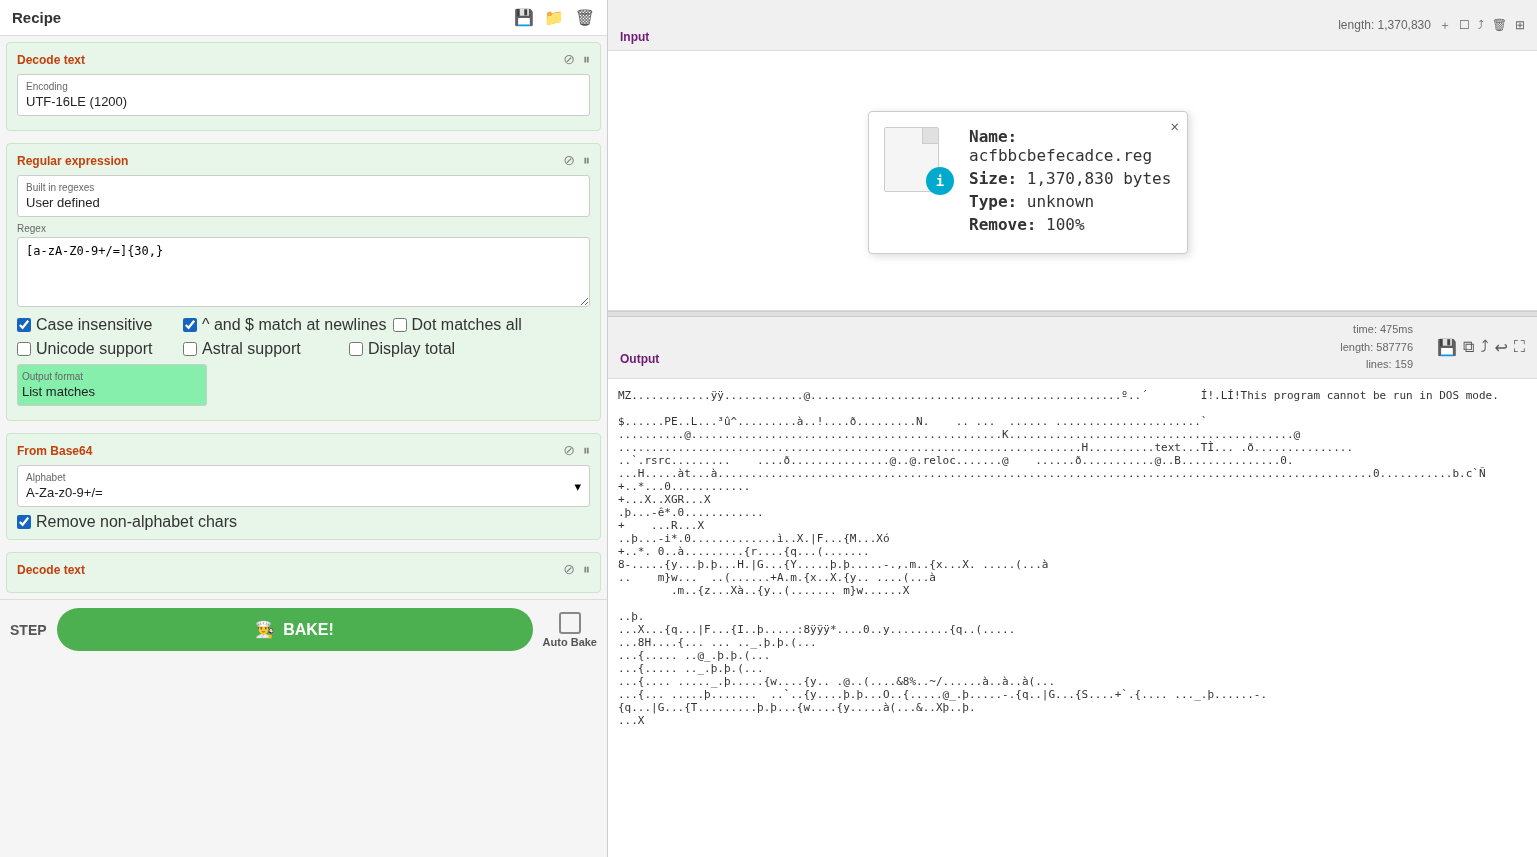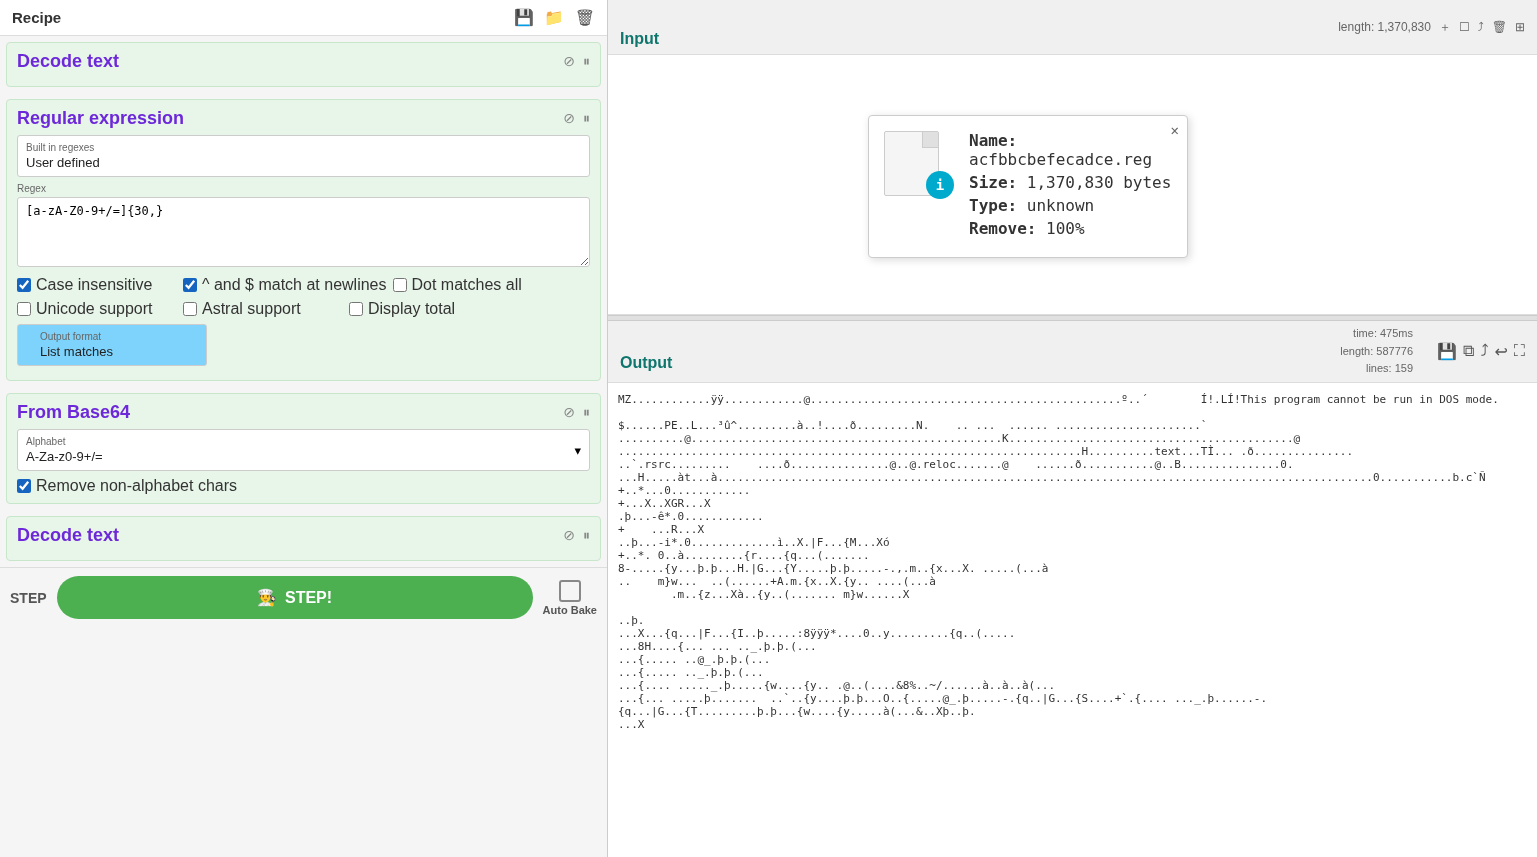--- a/index.html
+++ b/index.html
@@ -10,53 +10,53 @@
     
     .left-panel { width: 608px; background: #f5f5f5; display: flex; flex-direction: column; border-right: 1px solid #ccc; overflow-y: auto; }
     
     .recipe-header { display: flex; align-items: center; justify-content: space-between; padding: 8px 12px; background: #fff; border-bottom: 1px solid #ddd; }
     .recipe-title { font-size: 15px; font-weight: bold; color: #333; }
     .recipe-icons { display: flex; gap: 10px; }
     .recipe-icons span { cursor: pointer; color: #555; font-size: 16px; }
     
     .section { background: #e8f5e9; border: 1px solid #c8e6c9; margin: 6px; border-radius: 4px; padding: 8px 10px; }
     .section-header { display: flex; align-items: center; justify-content: space-between; margin-bottom: 6px; }
-    .section-title { font-weight: bold; color: #6d28d9; font-size: 18px; }
+    .section-title { font-weight: bold; color: #c2410c; font-size: 12px; }
     .section-controls { display: flex; gap: 8px; color: #888; }
     .section-controls span { cursor: pointer; font-size: 14px; }
     
     .field-label { font-size: 10px; color: #666; margin-bottom: 2px; }
     .field-value { font-size: 13px; color: #222; }
     
     .input-field { background: #fff; border: 1px solid #ccc; border-radius: 3px; padding: 6px 8px; width: 100%; margin-bottom: 6px; }
     
     .regex-textarea { background: #fff; border: 1px solid #ccc; border-radius: 3px; padding: 6px 8px; width: 100%; height: 70px; resize: vertical; font-family: monospace; font-size: 12px; }
     
     .checkboxes-row { display: flex; flex-wrap: wrap; gap: 6px; margin: 6px 0; }
     .checkbox-item { display: flex; align-items: center; gap: 5px; min-width: 160px; }
     .checkbox-item input[type=checkbox] { width: 14px; height: 14px; }
     .checkbox-item label { font-size: 16px; color: #333; }
     
-    .output-format-box { background: #7dd3fc; border: 1px solid #ccc; border-radius: 3px; padding: 6px 22px; width: 190px; margin: 6px 0; }
+    .output-format-box { background: #86efac; border: 1px solid #ccc; border-radius: 3px; padding: 6px 4px; width: 190px; margin: 6px 0; }
     .output-format-box .field-label { font-size: 10px; color: #666; }
     .output-format-box .field-value { font-size: 13px; }
     
     .alphabet-select { display: flex; align-items: center; background: #fff; border: 1px solid #ccc; border-radius: 3px; padding: 6px 8px; width: 100%; margin-bottom: 6px; justify-content: space-between; }
     
     .bottom-bar { display: flex; align-items: center; padding: 3px 10px; background: #f5f5f5; border-top: 1px solid #ddd; gap: 10px; height: 60px; }
     .step-btn { color: #555; font-weight: bold; font-size: 14px; cursor: pointer; }
     .bake-btn { flex: 1; background: #4caf50; color: white; border: none; border-radius: 25px; padding: 12px 20px; font-size: 16px; font-weight: bold; cursor: pointer; display: flex; align-items: center; justify-content: center; gap: 8px; }
     .auto-bake-btn { display: flex; flex-direction: column; align-items: center; color: #555; font-size: 11px; cursor: pointer; font-weight: bold; }
     .auto-bake-icon { width: 22px; height: 22px; border: 2px solid #888; border-radius: 3px; margin-bottom: 2px; }
     
     
     .right-panel { flex: 1; display: flex; flex-direction: column; background: #f8f8f8; overflow: hidden; }
     
     .input-header { display: flex; align-items: center; justify-content: space-between; padding: 6px 12px; background: #f0f0f0; border-bottom: 1px solid #ddd; }
-    .panel-title { font-size: 16px; font-weight: bold; color: #0f766e; margin-top: 24px; }
+    .panel-title { font-size: 12px; font-weight: bold; color: #701a75; margin-top: 24px; }
     .input-controls { display: flex; align-items: center; gap: 8px; color: #666; font-size: 12px; }
     .input-controls span { cursor: pointer; }
     .length-info { font-size: 12px; color: #666; }
     
     .input-content { flex: 1; overflow-y: auto; padding: 10px; font-family: monospace; font-size: 11px; color: #333; background: #fff; border-bottom: 1px solid #ddd; position: relative; min-height: 200px; }
     
     .file-info-popup { position: absolute; top: 60px; left: 260px; background: white; border: 1px solid #ccc; border-radius: 4px; padding: 15px; display: flex; align-items: flex-start; gap: 15px; box-shadow: 2px 2px 8px rgba(0,0,0,0.15); z-index: 10; width: 320px; }
     .file-icon { width: 70px; height: 70px; position: relative; flex-shrink: 0; }
     .file-icon-paper { width: 55px; height: 65px; background: #f5f5f5; border: 1px solid #ccc; border-radius: 2px; position: relative; }
     .file-icon-paper::before { content: ''; position: absolute; top: 0; right: 0; width: 15px; height: 15px; border-left: 1px solid #ccc; border-bottom: 1px solid #ccc; background: #e0e0e0; }
@@ -94,20 +94,24 @@
     </div>
 
     <div class="section">
       <div class="section-header">
         <span class="section-title">Decode text</span>
         <div class="section-controls">
           <span>⊘</span>
           <span>⏸</span>
         </div>
       </div>
+      <div class="input-field">
+        <div class="field-label">Encoding</div>
+        <div class="field-value">UTF-16LE (1200)</div>
+      </div>
     </div>
 
     <div class="section">
       <div class="section-header">
         <span class="section-title">Regular expression</span>
         <div class="section-controls">
           <span>⊘</span>
           <span>⏸</span>
         </div>
       </div>
@@ -184,21 +188,21 @@
           <span>⊘</span>
           <span>⏸</span>
         </div>
       </div>
     </div>
 
     <div class="bottom-bar">
       <span class="step-btn">STEP</span>
       <button class="bake-btn">
         <span>👨‍🍳</span>
-        <span>STEP!</span>
+        <span>BAKE!</span>
       </button>
       <div class="auto-bake-btn">
         <div class="auto-bake-icon"></div>
         <span>Auto Bake</span>
       </div>
     </div>
   </div>
 
   <div class="right-panel">
 

